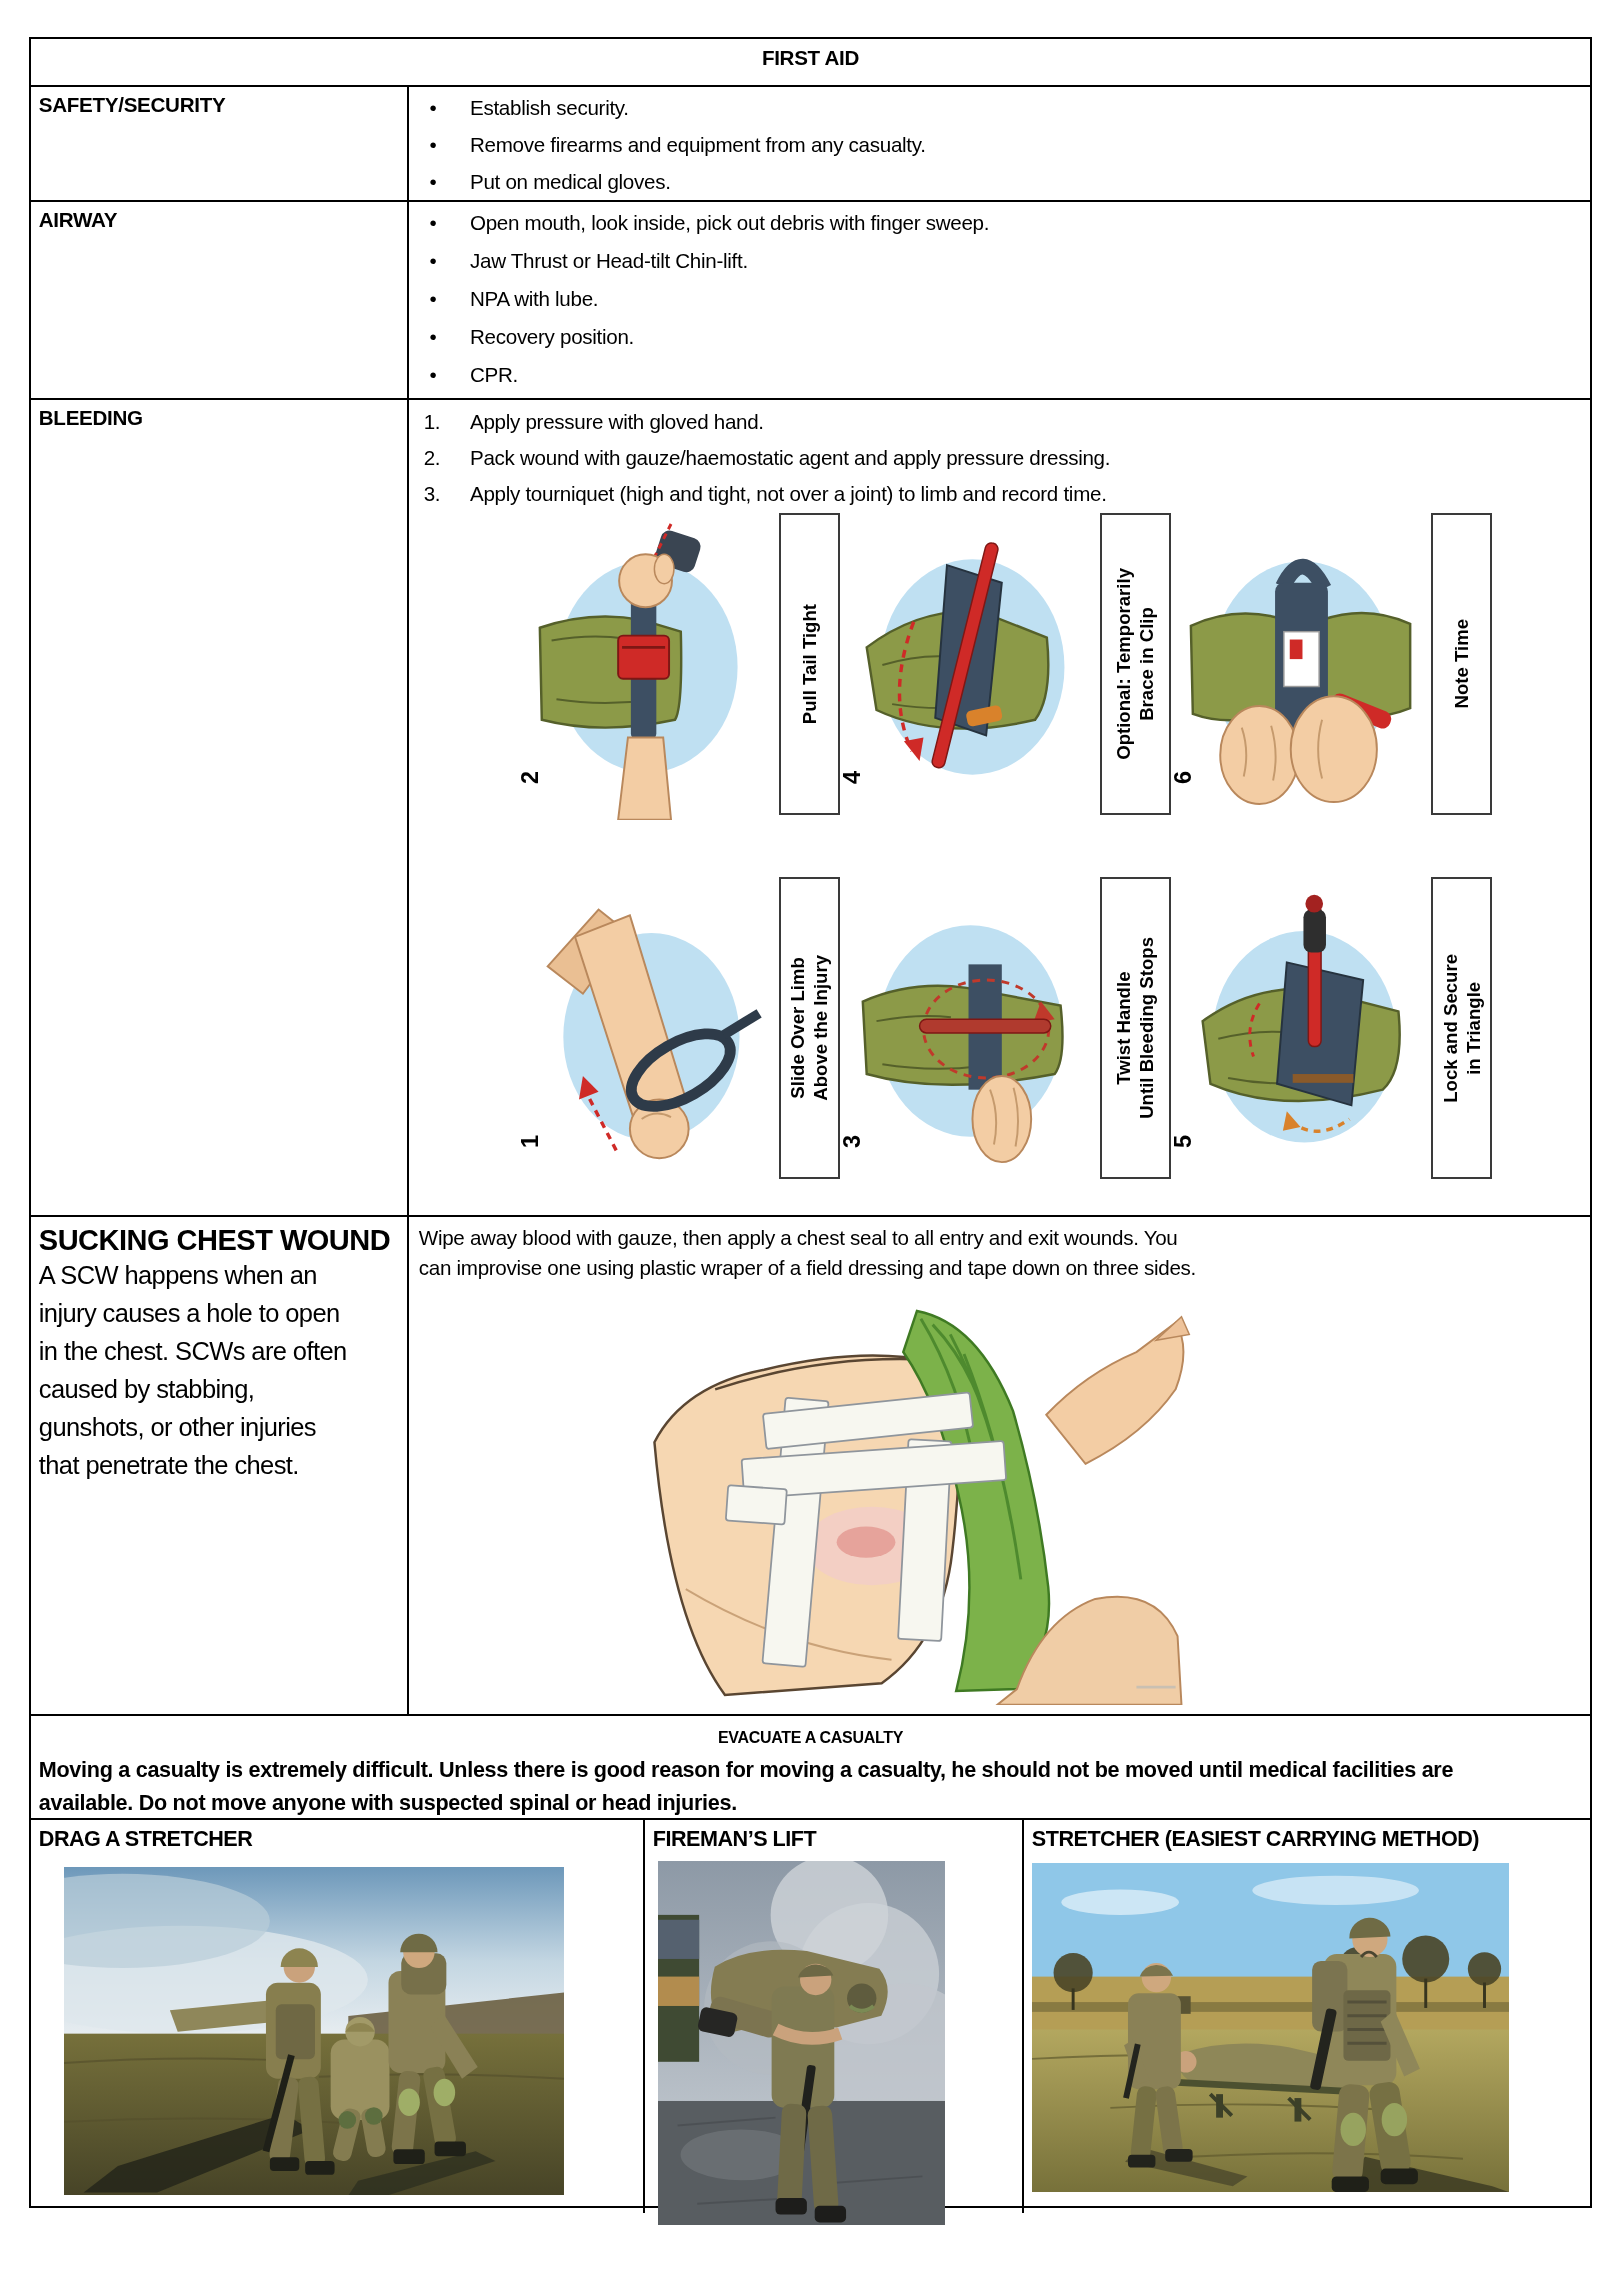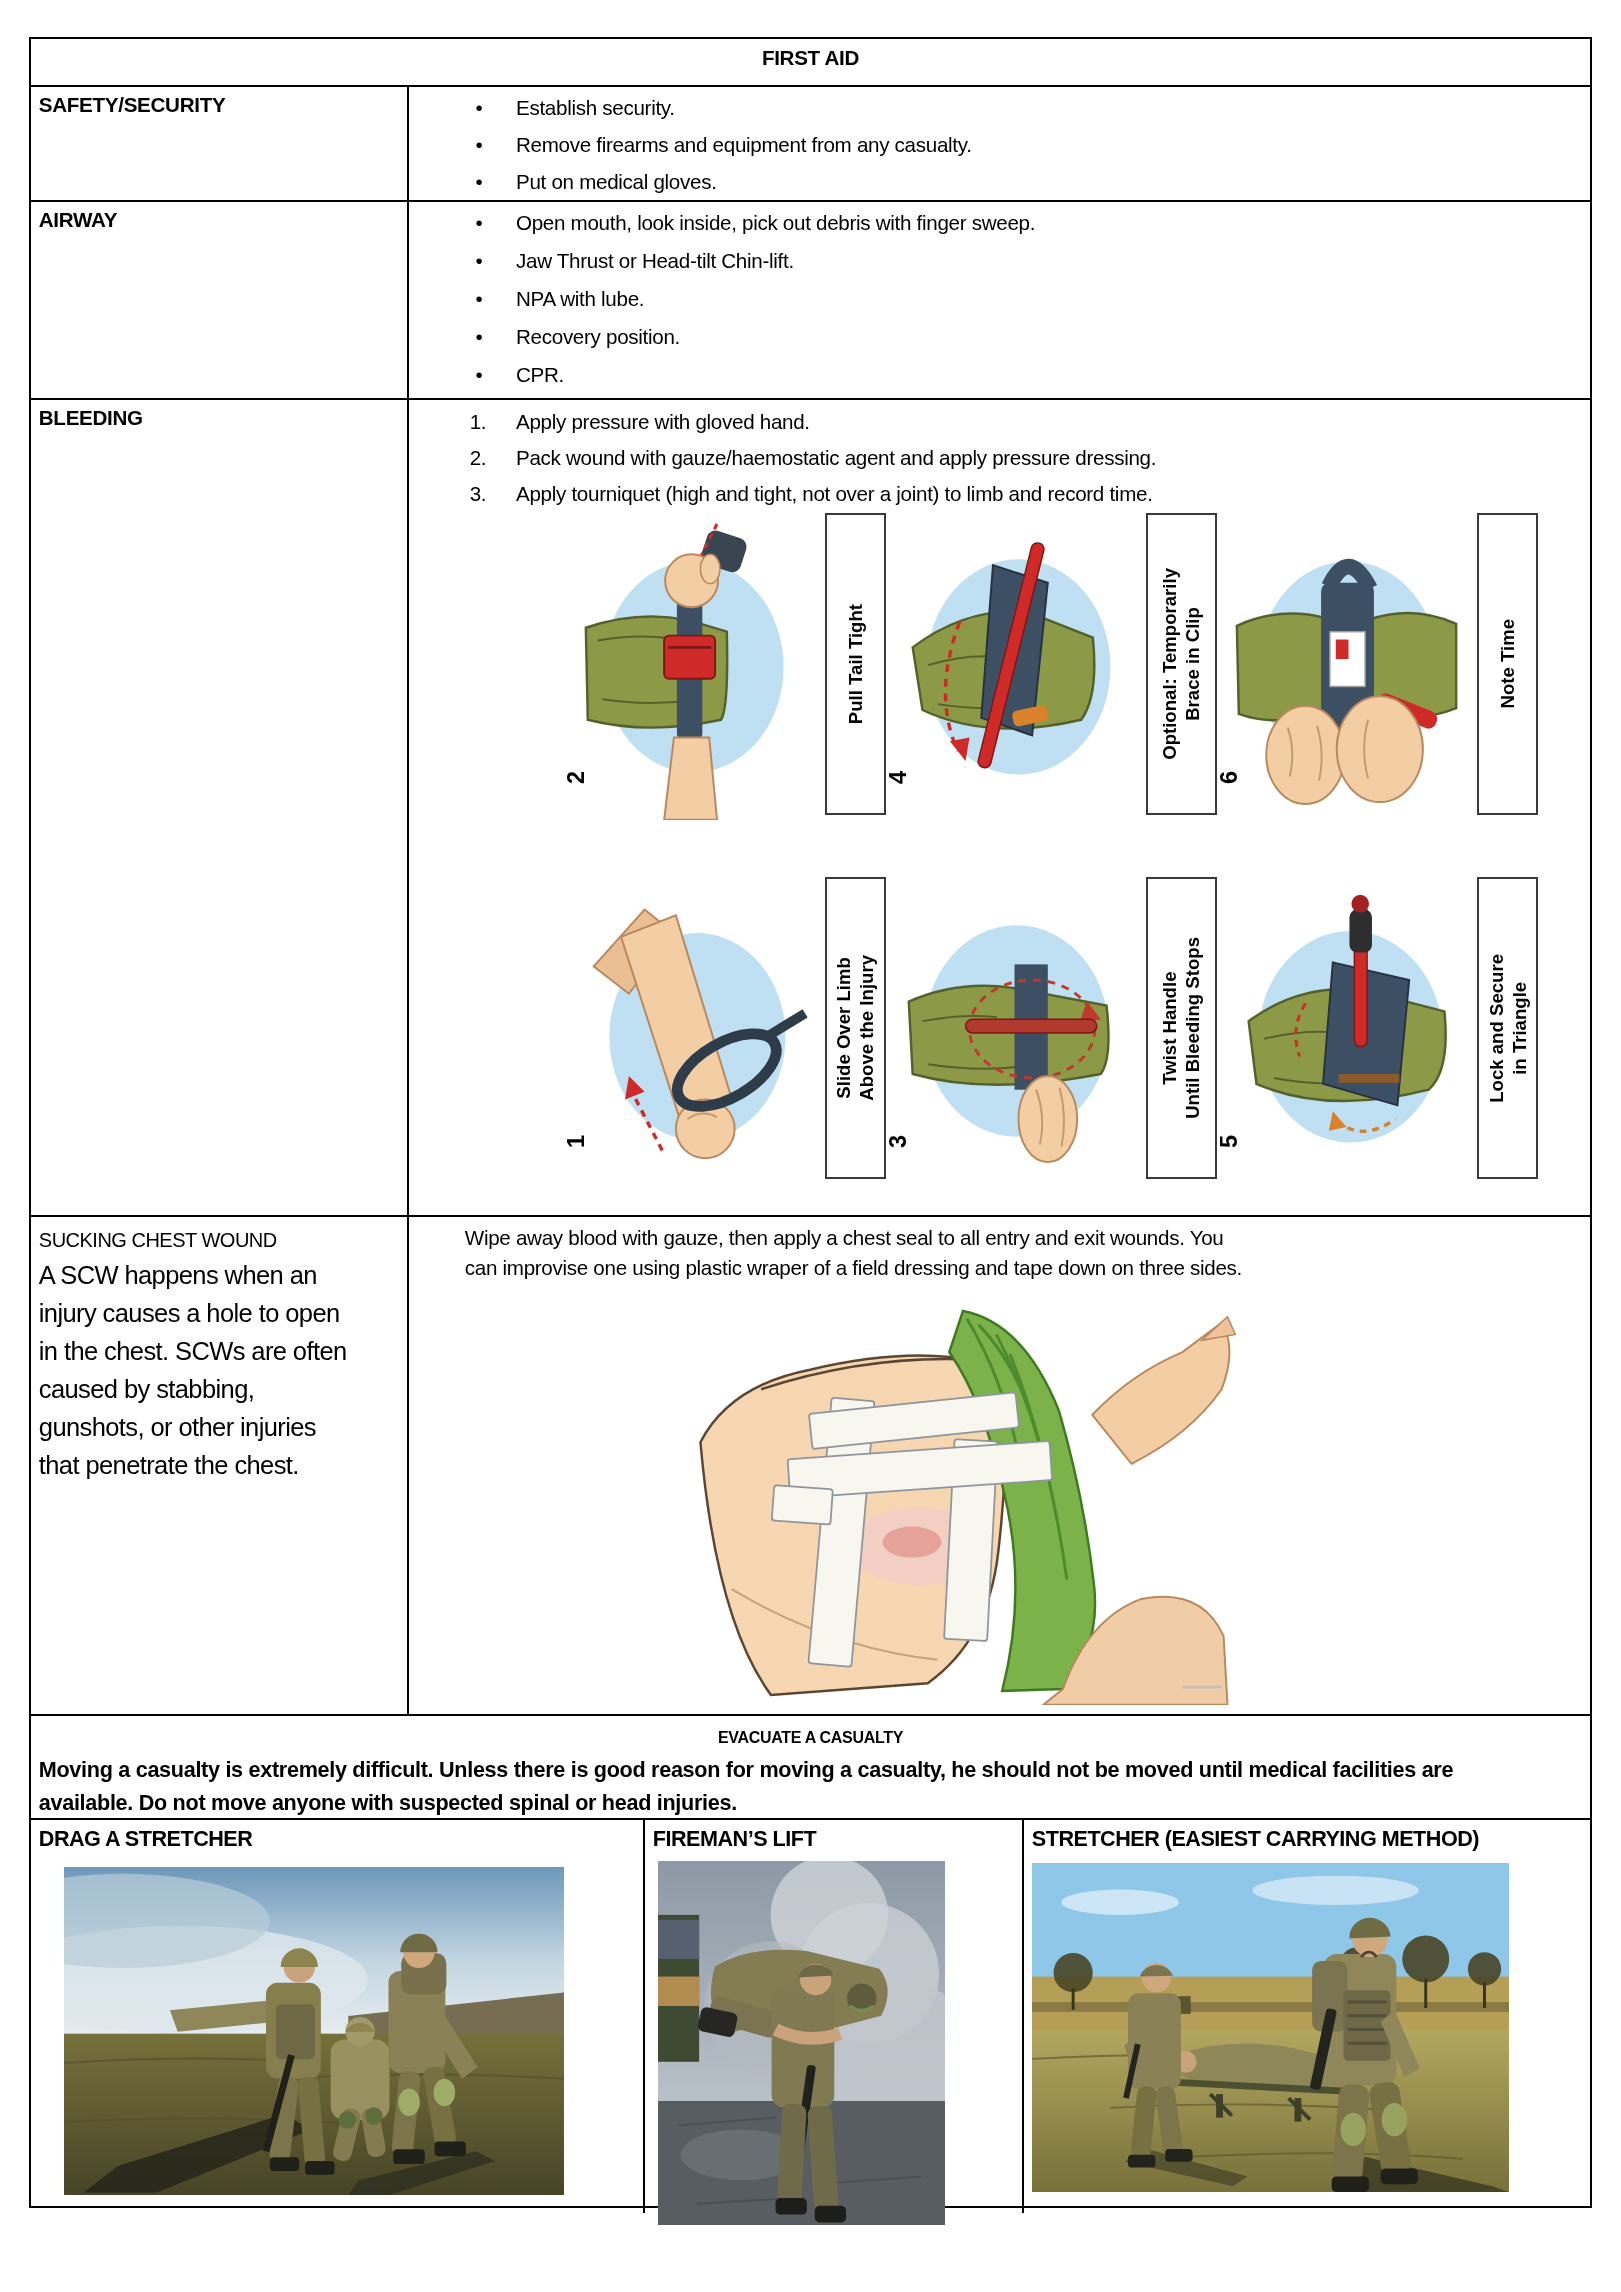--- a/index.html
+++ b/index.html
@@ -16,21 +16,21 @@
   .r-title{height:48px;border-bottom:2px solid #000;text-align:center;
     font-weight:bold;font-size:20.6px;line-height:37px;}
   .r-safety{height:115px;border-bottom:2px solid #000;display:flex;}
   .r-airway{height:198px;border-bottom:2px solid #000;display:flex;}
   .r-bleeding{height:817px;border-bottom:2px solid #000;display:flex;}
   .r-scw{height:499px;border-bottom:2.9px solid #000;display:flex;}
   .r-evac{height:104px;border-bottom:2.9px solid #000;}
   .r-cols{height:393px;display:flex;}
   .cell-label{width:378px;border-right:2px solid #000;box-sizing:border-box;
     padding:5.9px 7.8px 0 7.8px;font-weight:bold;font-size:20.6px;flex:0 0 auto;}
-  .cell-body{flex:1;position:relative;padding:2px 0 0 0;box-sizing:border-box;margin-left:46px;}
+  .cell-body{flex:1;position:relative;padding:2px 0 0 0;box-sizing:border-box;}
   ul.bullets,ol.steps{margin:0;padding:0;list-style:none;}
   ul.bullets li{position:relative;padding-left:61px;font-size:20.6px;line-height:37px;}
   .r-airway ul.bullets li{line-height:38px;}
   ul.bullets li::before{content:"\2022";position:absolute;left:20.6px;font-size:20.6px;}
   ol.steps{counter-reset:s;padding-top:2px;}
   ol.steps li{counter-increment:s;position:relative;padding-left:61px;font-size:20.6px;line-height:36px;}
   ol.steps li::before{content:counter(s) ".";position:absolute;left:14.7px;}
   
   .tq-strip{position:absolute;left:123px;display:flex;gap:13.7px;height:312px;}
   .strip-top{top:108px;}
@@ -39,21 +39,21 @@
   .tq-fig svg{width:100%;height:100%;display:block;}
   .tq-num{position:absolute;left:-7.8px;bottom:29px;transform:rotate(-90deg);
     font-weight:bold;font-size:23.5px;letter-spacing:0;}
   .tq-label{flex:0 0 auto;width:61px;margin:4.9px 0;border:2px solid #3a3a3a;background:#fff;
     display:flex;align-items:center;justify-content:center;box-sizing:border-box;}
   .tq-label.wide{width:71px;}
   .tq-label span{writing-mode:vertical-rl;transform:rotate(180deg);font-weight:bold;
     font-size:18.6px;line-height:1.25;text-align:center;white-space:pre-line;letter-spacing:0;}
   
   .scw-label-cell{padding-top:7.8px;}
-  .scw-title{font-weight:normal;font-size:20px;line-height:31px;letter-spacing:-0.5px;}
+  .scw-title{font-weight:bold;font-size:29px;line-height:31px;letter-spacing:-0.5px;}
   .scw-desc{font-weight:normal;font-size:25.5px;line-height:38px;width:323px;letter-spacing:-0.6px;}
   .scw-body{padding:5.9px 0 0 9.8px;}
   .scw-instructions{font-size:20.6px;line-height:30px;width:784px;}
   .chest-illustration{position:absolute;left:218px;top:78px;width:578px;height:410px;}
   .chest-illustration svg{width:100%;height:100%;display:block;}
   
   .evac-title{text-align:center;font-weight:bold;font-size:16px;padding-top:9px;line-height:25.5px;}
   .evac-text{font-size:21.6px;line-height:33px;padding:2.9px 7.8px 0 7.8px;width:1500px;box-sizing:border-box;font-weight:bold;}
   
   .col{box-sizing:border-box;padding:3.9px 7.8px;position:relative;}

